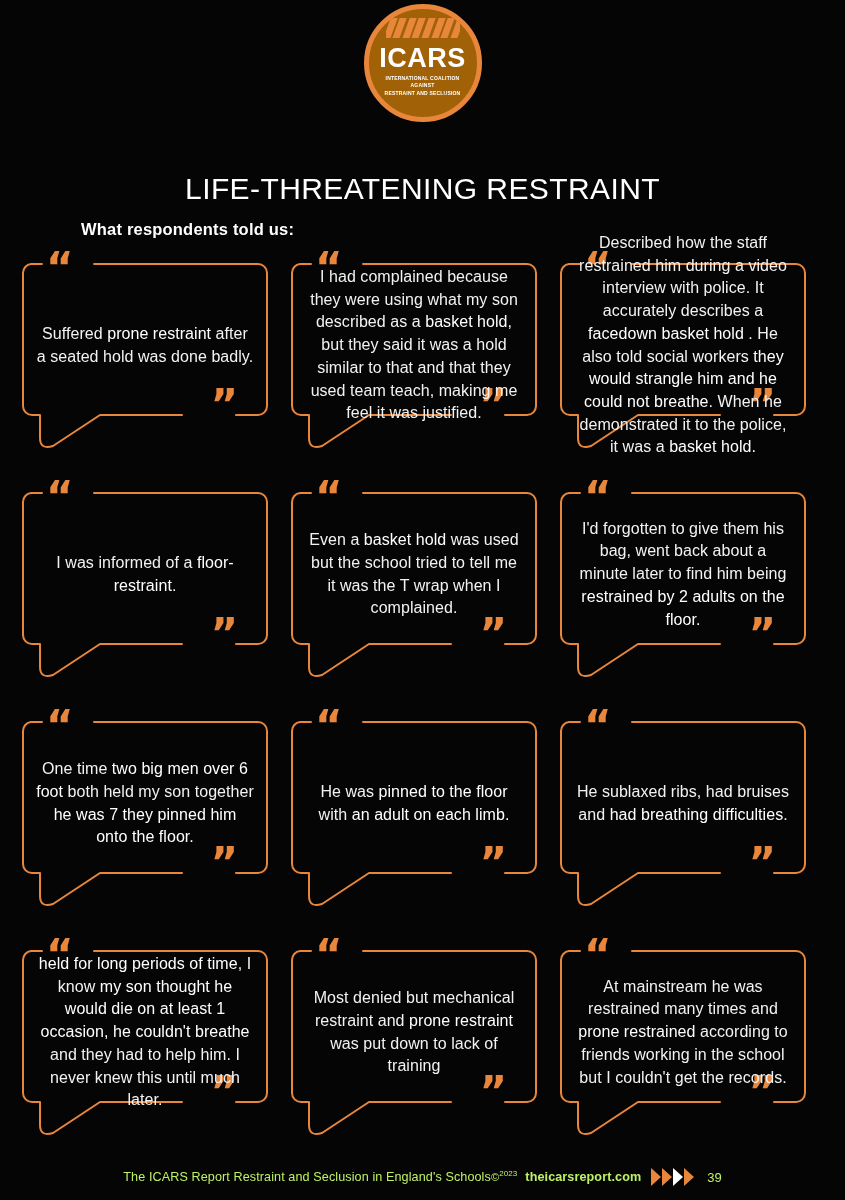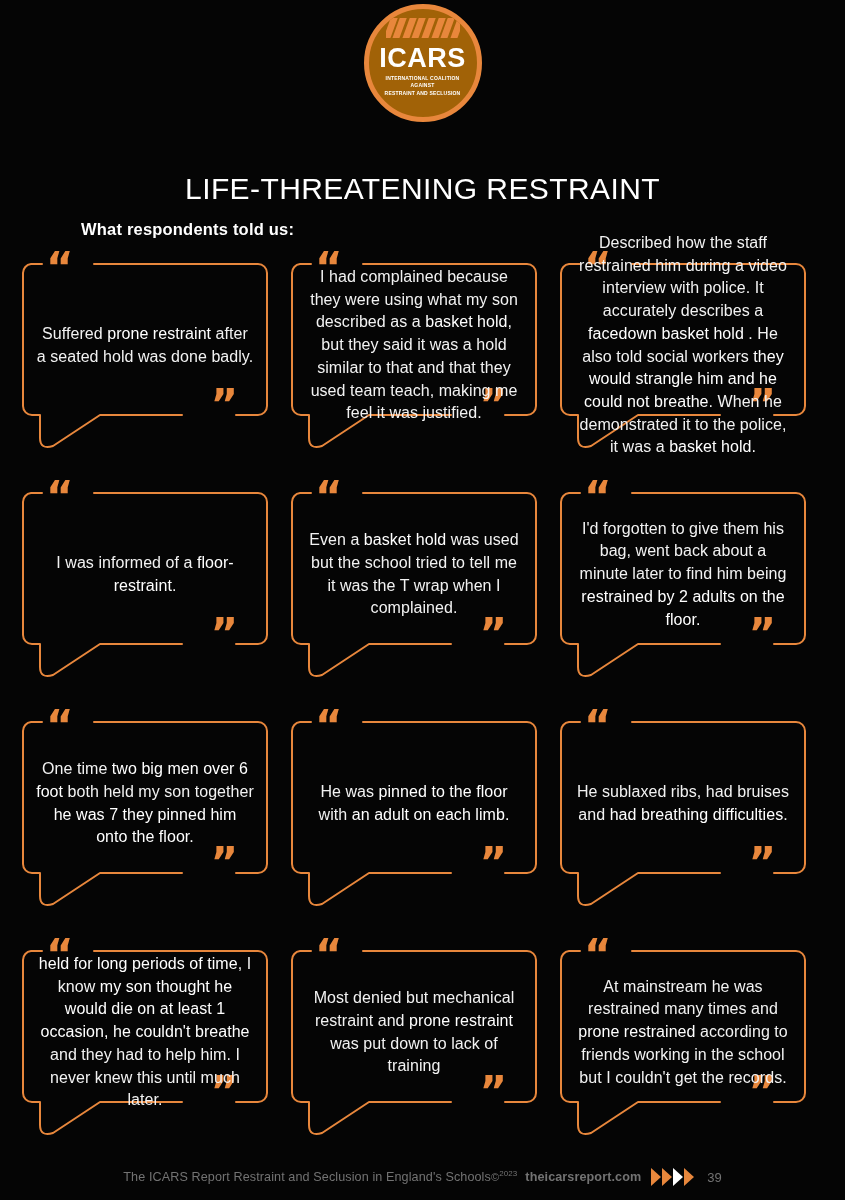--- a/index.html
+++ b/index.html
@@ -171,21 +171,21 @@
   .footer {
     position: absolute;
     bottom: 14px;
     left: 0;
     width: 845px;
     display: flex;
     align-items: center;
     justify-content: center;
     gap: 8px;
     font-size: 12.6px;
-    color: #737373;
+    color: #bef264;
   }
   .footer-left { font-weight: normal; letter-spacing: 0.1px; }
   .footer-left .cmark { font-size: 11px; }
   .footer-left sup { font-size: 8px; vertical-align: super; }
   .footer-site { font-weight: bold; letter-spacing: 0.1px; }
   .chevrons {
     display: flex;
     align-items: center;
     gap: 1px;
     margin-left: 2px;

